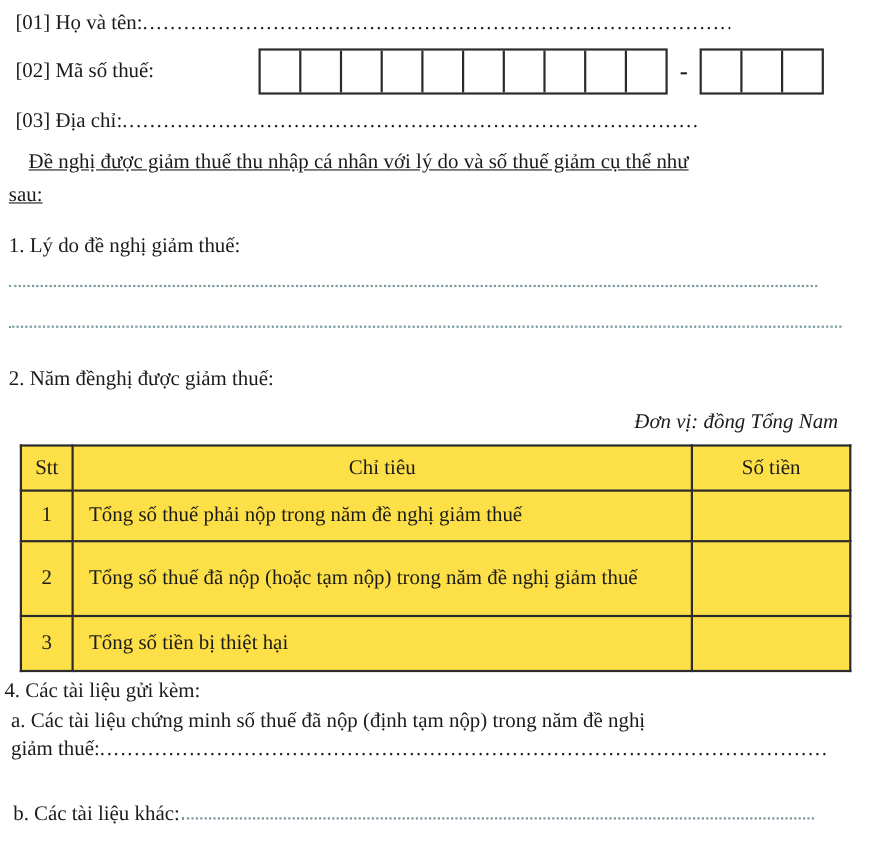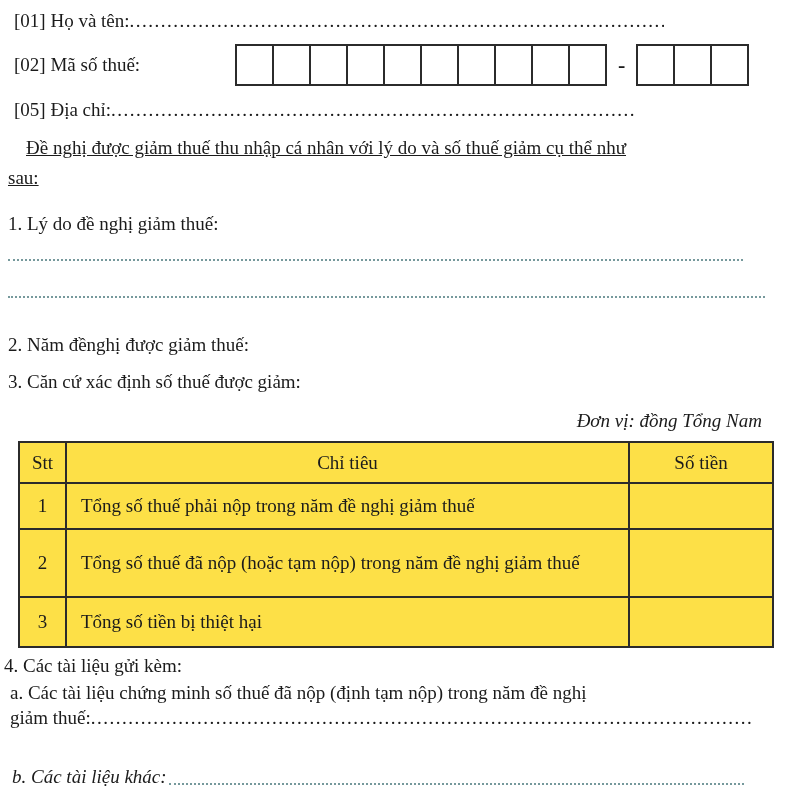--- a/index.html
+++ b/index.html
@@ -61,21 +61,21 @@
   tr.r2 { height: 68px; }
   tr.r3 { height: 50px; }
   td.stt { text-align: center; }
   td.chitieu { padding: 3px 10px 3px 14px; line-height: 24px; }
 
   .sec4 { margin-top: 7px; margin-left: -4px; }
   .item-a { margin-top: 3px; margin-left: 2px; line-height: 25px; }
   .item-a .l2 { display: flex; align-items: baseline; text-align: center; }
   .item-a .dots { flex: 0 1 auto; width: 660px; }
 
-  .item-b { margin-top: 36px; margin-left: 4px; display: flex; align-items: center; font-style: italic; }
+  .item-b { margin-top: 36px; margin-left: 4px; display: flex; align-items: flex-start; }
   .item-b .lead {
     flex: 0 0 auto; width: 575px;
     border-bottom: 2px dotted #76999c;
     height: 14px; margin-left: 2px;
   }
 </style>
 </head>
 <body>
 
 <div class="page">
@@ -101,36 +101,35 @@
     </div>
     <span class="dash">-</span>
     <div class="boxgroup">
       <div class="boxcell"></div>
       <div class="boxcell"></div>
       <div class="boxcell"></div>
     </div>
   </div>
 
   <div class="field-row f03">
-    <span>[05] Địa chỉ:</span>
+    <span>[03] Địa chỉ:</span>
       <span class="dots">.....................................................................................................................................................</span>
   </div>
 
   <div class="intro">
     <div class="l1">Đề nghị được giảm thuế thu nhập cá nhân với lý do và số thuế giảm cụ thể như</div>
     <div class="l2">sau:</div>
   </div>
 
   <div class="sec1">1. Lý do đề nghị giảm thuế:</div>
   <div class="rule rule1"></div>
   <div class="rule rule2"></div>
 
   <div class="sec2">2. Năm đềnghị được giảm thuế:</div>
 
-  <div class="sec3">3. Căn cứ xác định số thuế được giảm:</div>
 
   <div class="unit-note">Đơn vị: đồng Tổng Nam</div>
 
   <table class="grid">
     <colgroup>
       <col class="c-stt">
         <col class="c-chitieu">
         <col class="c-sotien">
     </colgroup>
     <tbody>

